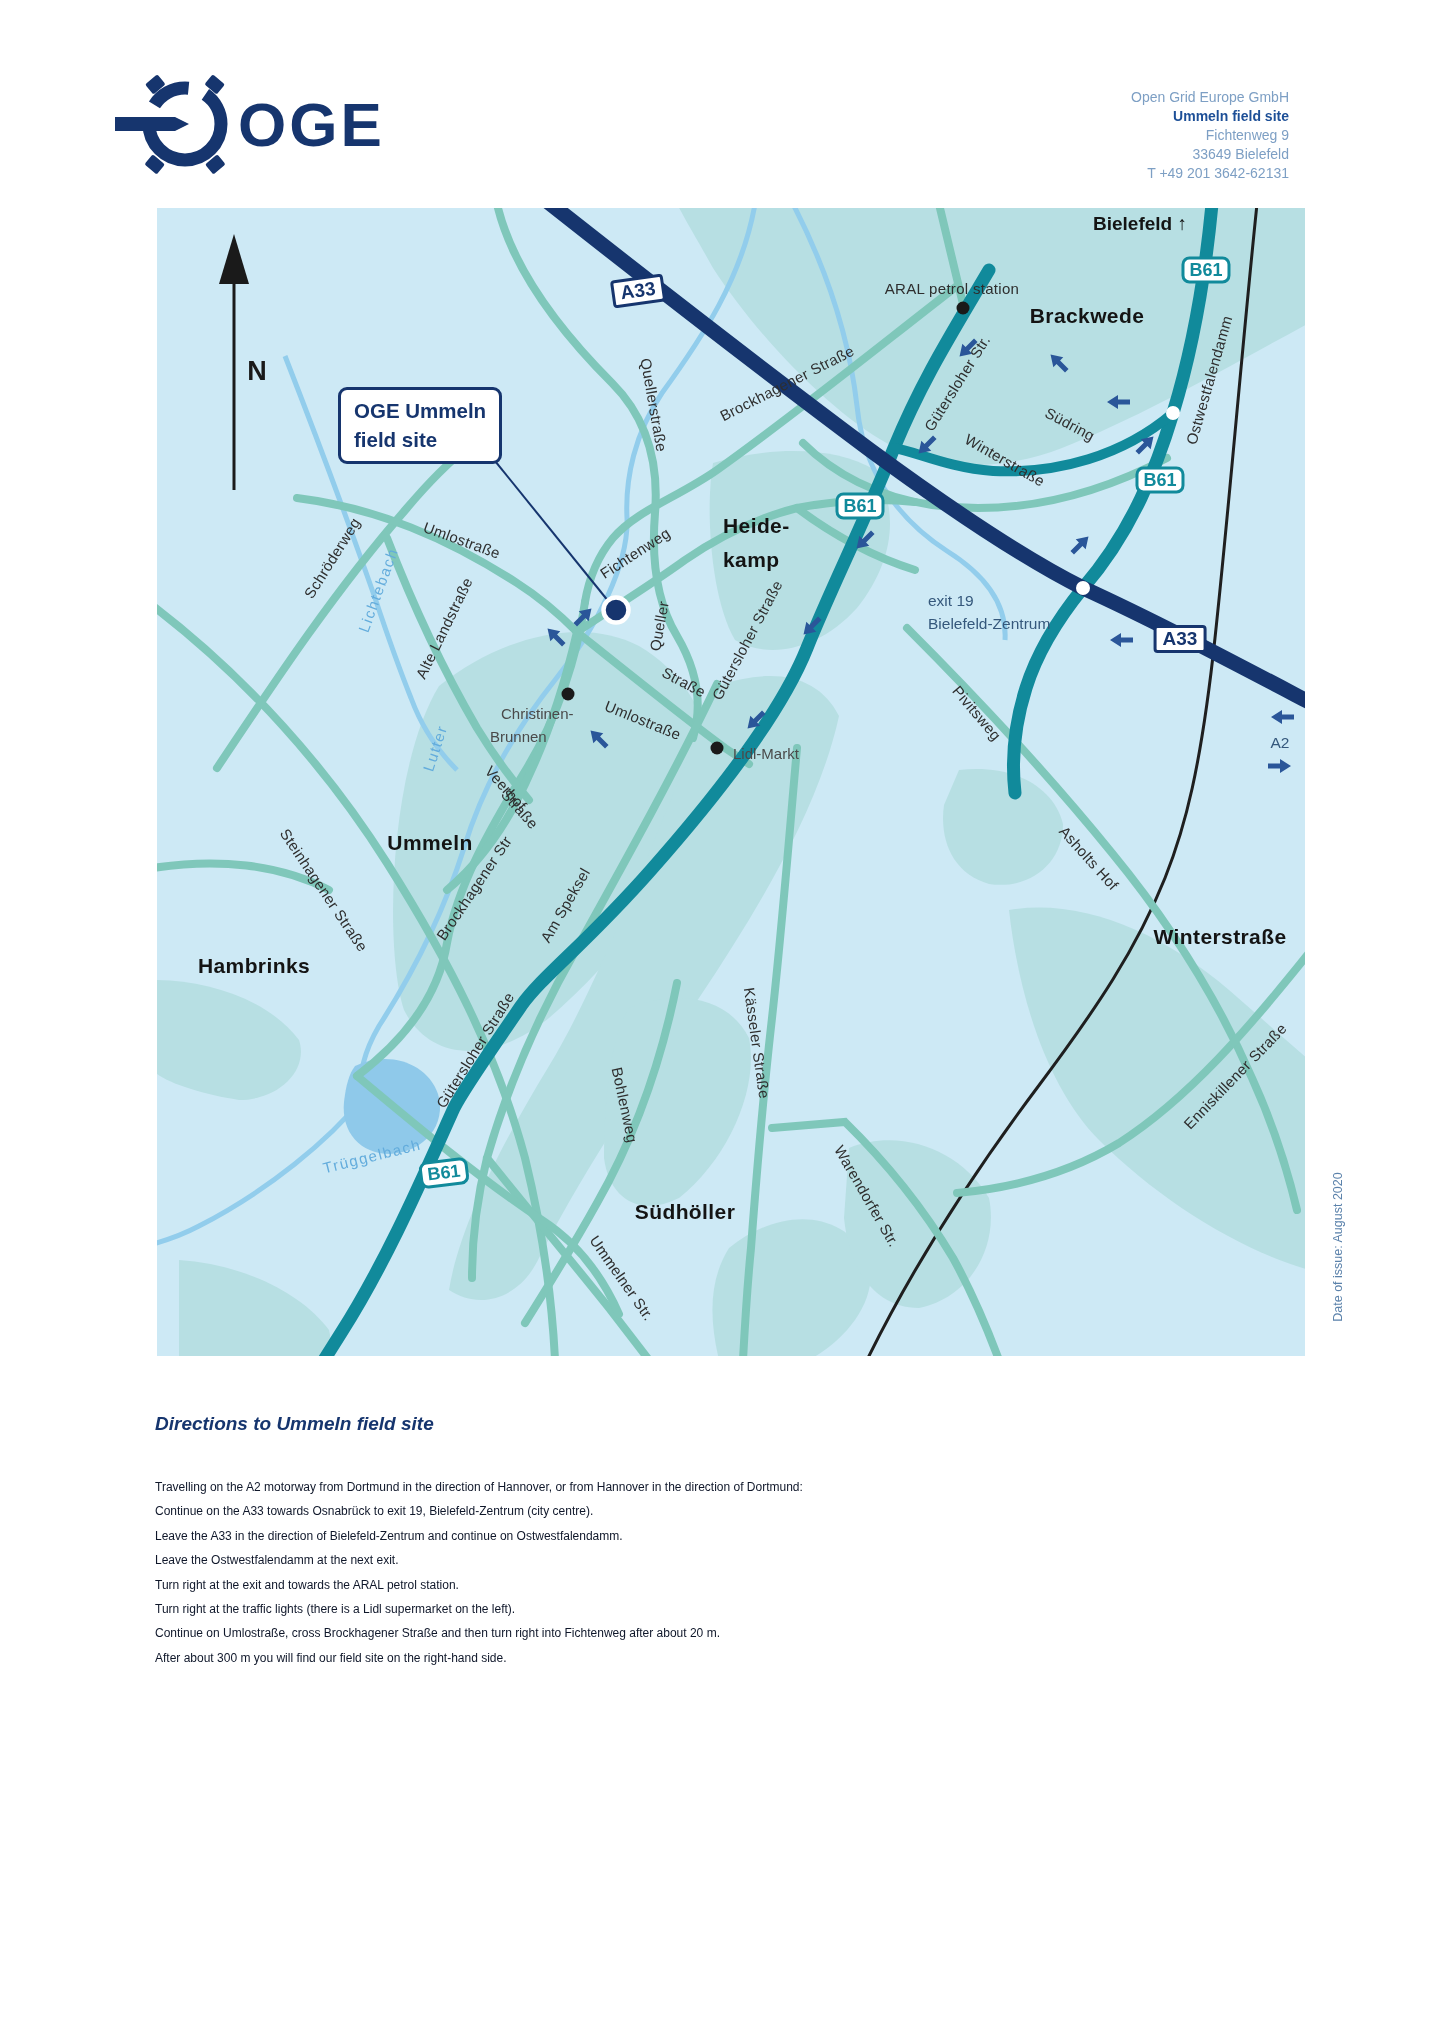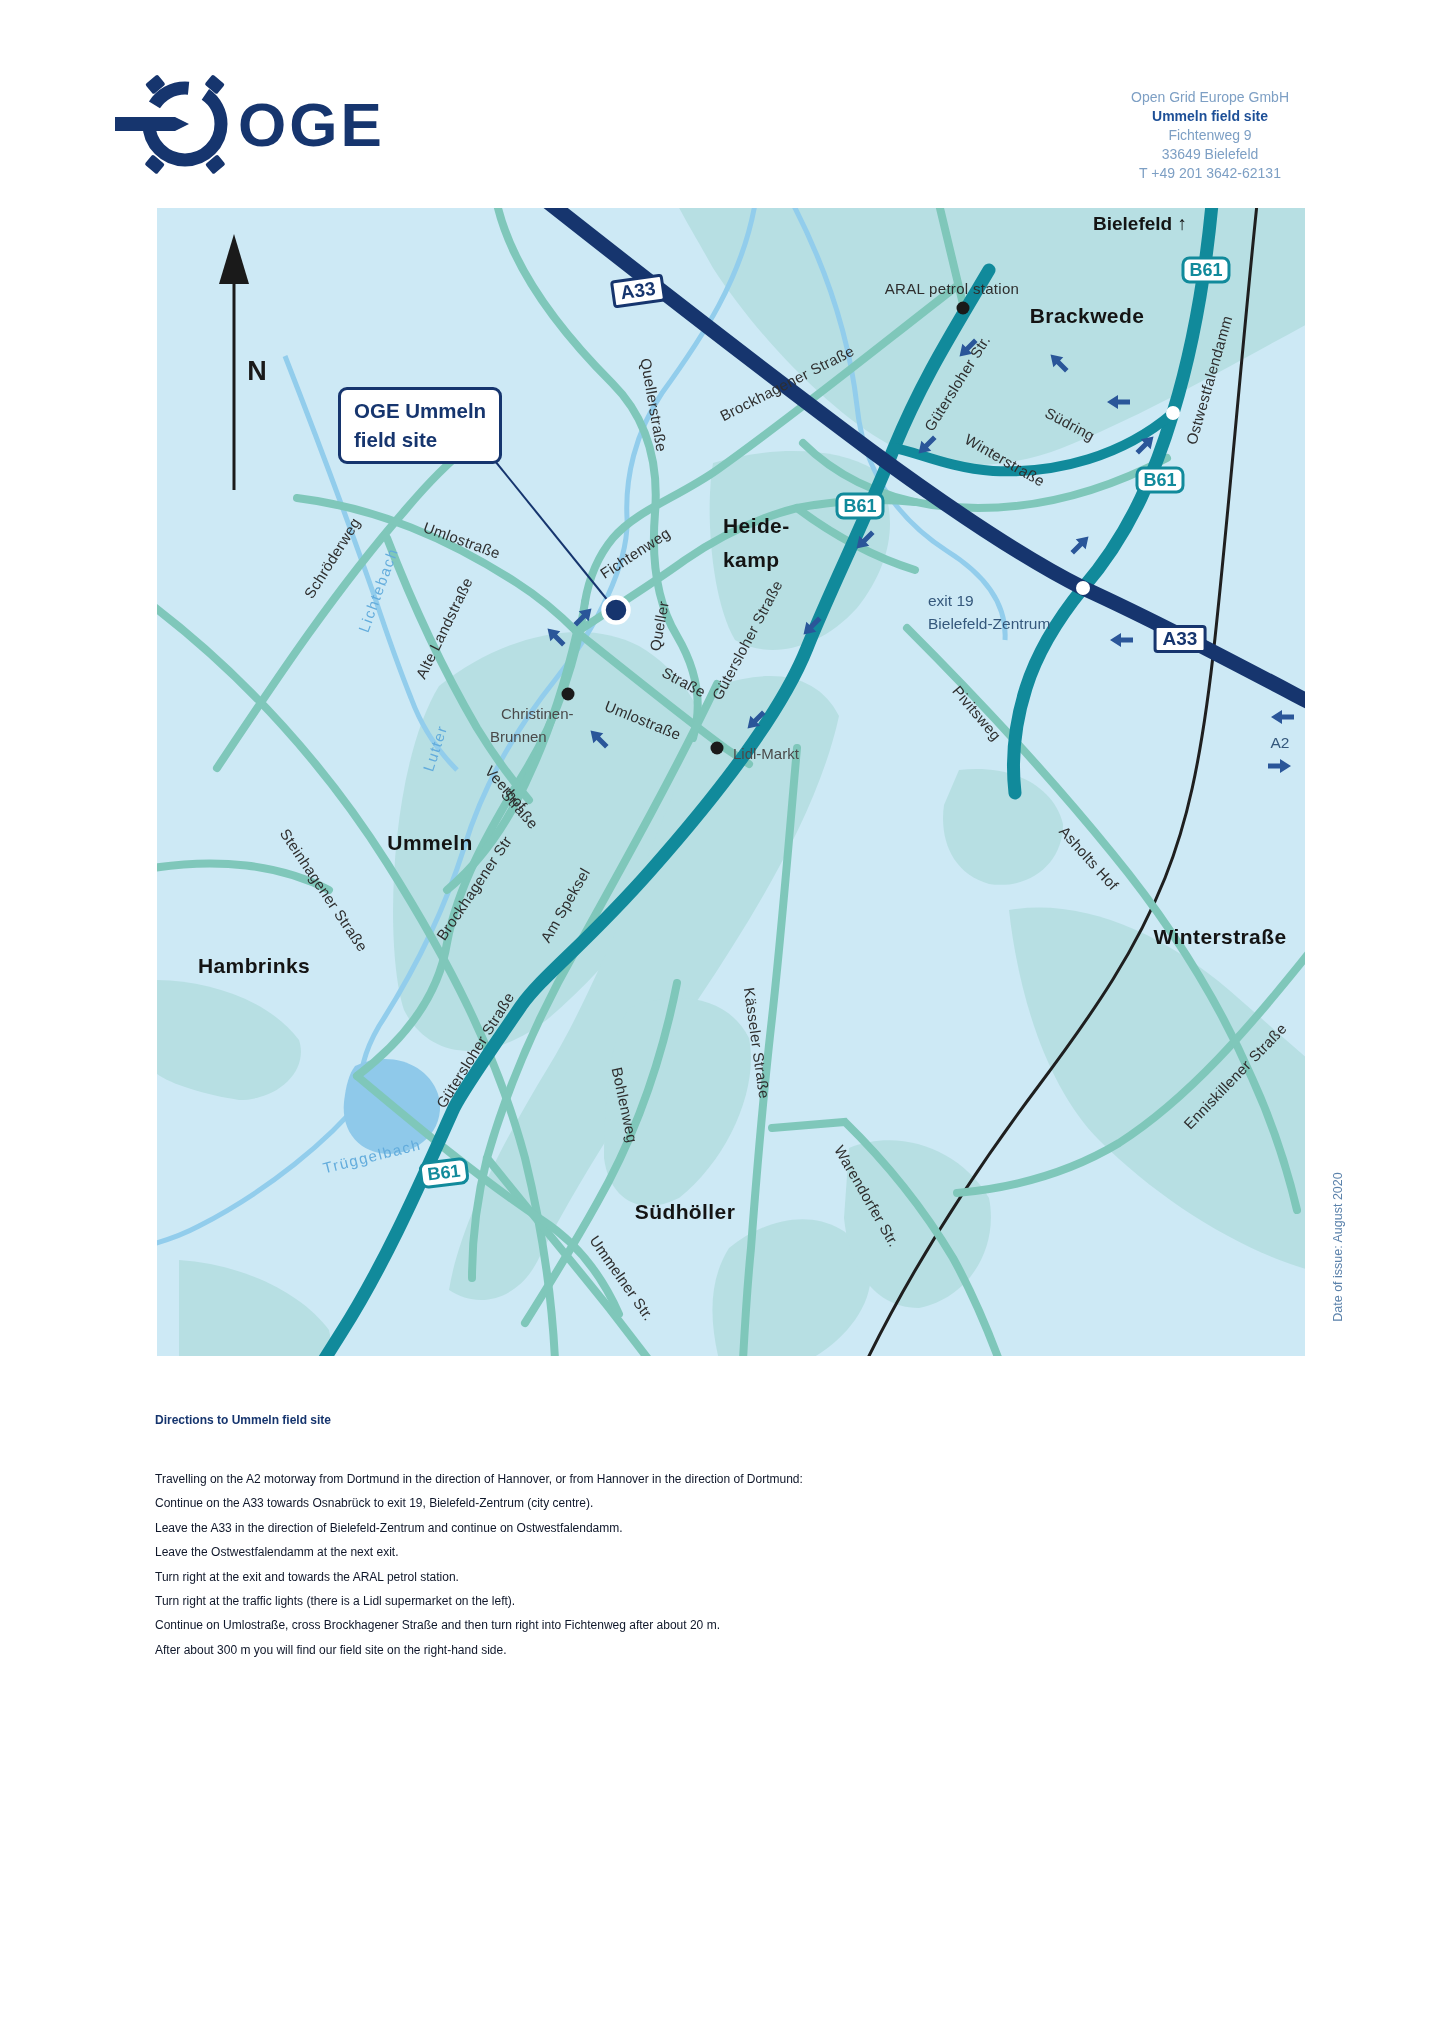--- a/index.html
+++ b/index.html
@@ -1,20 +1,20 @@
 <!DOCTYPE html>
 <html><head>
 <meta charset="utf-8">
 <style>
   html,body{margin:0;padding:0;background:#fff;font-family:"Liberation Sans",sans-serif;}
   .page{position:relative;width:1416px;height:2038px;background:#fff;overflow:hidden;}
 
   
   .logo{position:absolute;left:113px;top:72px;}
-  .addr{position:absolute;top:88px;right:127px;text-align:center;font-size:14px;line-height:19px;color:#7d9fc4;}
+  .addr{position:absolute;top:88px;right:127px;text-align:right;font-size:14px;line-height:19px;color:#7d9fc4;}
   .addr .addr-site{font-weight:bold;color:#1d4f97;}
 
   
   .map{position:absolute;left:157px;top:208px;width:1148px;height:1148px;background:#cde9f5;overflow:hidden;}
   .map svg{position:absolute;left:0;top:0;}
 
   .ml{position:absolute;white-space:nowrap;transform:translate(-50%,-50%) rotate(var(--r,0deg));}
   .ml.la{transform:translate(0,-50%) rotate(var(--r,0deg));transform-origin:left center;text-align:center;}
   .street{font-size:15px;color:#2e2e2e;letter-spacing:.3px;}
   .place{font-size:21px;font-weight:bold;color:#141414;letter-spacing:.4px;}
@@ -30,21 +30,21 @@
   .badge.b61{border:3px solid #118a9b;color:#118a9b;border-radius:8px;font-size:18px;padding:0 5px;line-height:21px;}
 
   .callout{position:absolute;left:181px;top:179px;background:#fff;border:3px solid #16356e;border-radius:9px;
            padding:7px 13px;font-size:20.5px;font-weight:bold;color:#16356e;line-height:1.4;}
 
   .side-note{position:absolute;left:1231px;top:1240px;width:214px;text-align:center;font-size:12.5px;color:#5b82ab;
              transform:rotate(-90deg);}
 
   
   .directions{position:absolute;left:155px;top:1413px;width:1140px;}
-  .dir-title{font-size:12px;font-weight:bold;color:#16356e;margin:0 0 40px 0;}
+  .dir-title{font-size:19px;font-weight:bold;color:#16356e;margin:0 0 40px 0;font-style:italic;}
   .dir-line{font-size:12px;color:#0f172a;line-height:24.4px;}
 </style>
 </head>
 <body>
 
 <div class="page">
 
   <div class="logo">
     <svg width="300" height="105" viewBox="0 0 300 105">
       <g stroke="#16356e" stroke-width="13" fill="none">

